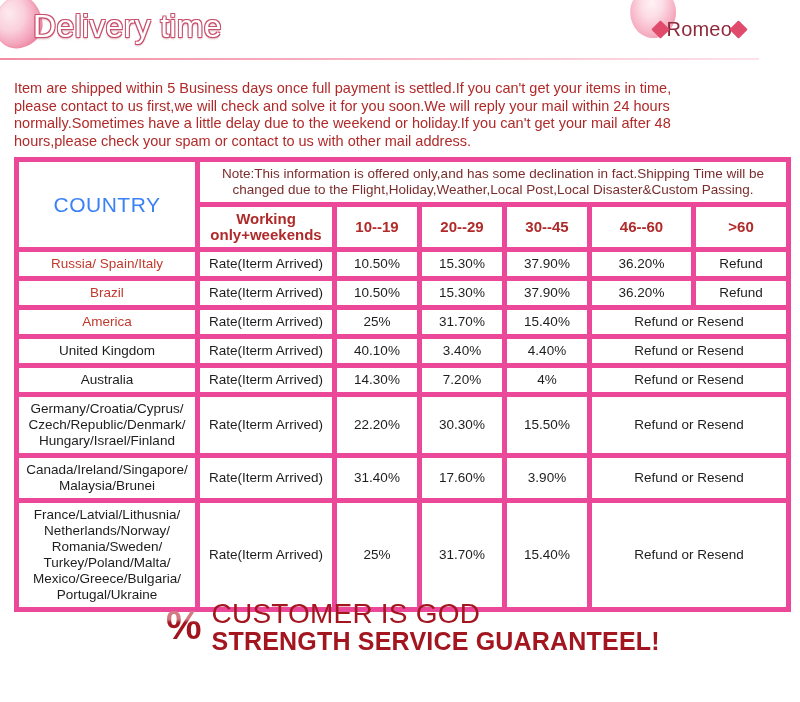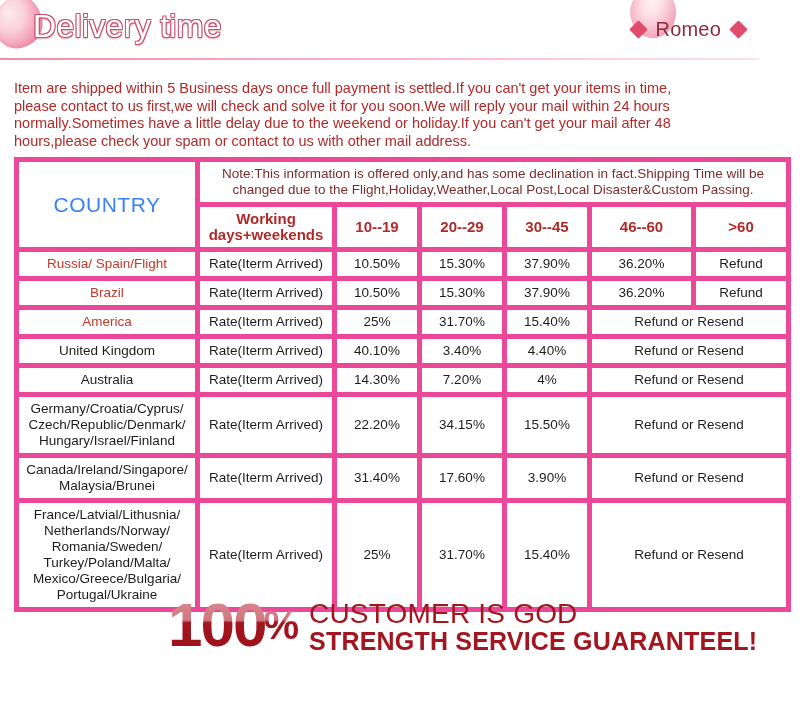--- a/index.html
+++ b/index.html
@@ -43,21 +43,21 @@
     font-size:32px;font-weight:400;letter-spacing:.3px;
     color:#ffffff;
     text-shadow:
       -1px -1px 0 #c8506d, 1px -1px 0 #c8506d,
       -1px  1px 0 #c8506d, 1px  1px 0 #c8506d,
        0px  2px 2px rgba(160,50,75,0.45);
     white-space:nowrap;
   }
   .banner-brand{
     position:absolute;right:14px;top:18px;
-    display:flex;align-items:center;gap:11px;
+    display:flex;align-items:center;
     white-space:nowrap;
   }
   .brand-name{
     font-size:20px;color:#8e2a3c;font-weight:400;letter-spacing:.2px;
   }
   .diamond{
     width:13px;height:13px;background:#e04a6b;transform:rotate(45deg);
     display:inline-block;border-radius:1px;
   }
 
@@ -168,30 +168,30 @@
         <col class="c-c">
         <col class="c-d">
         <col class="c-e">
     </colgroup>
     <tbody>
       <tr>
         <td rowspan="2" class="hd-country">COUNTRY</td>
         <td colspan="6" class="hd-note">Note:This information is offered only,and has some declination in fact.Shipping Time will be changed due to the Flight,Holiday,Weather,Local Post,Local Disaster&amp;Custom Passing.</td>
       </tr>
       <tr>
-        <td class="hd-work">Working days+weekends</td>
+        <td class="hd-work">Working only+weekends</td>
         <td class="hd-range">10--19</td>
         <td class="hd-range">20--29</td>
         <td class="hd-range">30--45</td>
         <td class="hd-range">46--60</td>
         <td class="hd-range">&gt;60</td>
       </tr>
 
       <tr>
-        <td class="country-red">Russia/ Spain/Flight</td>
+        <td class="country-red">Russia/ Spain/Italy</td>
         <td>Rate(Iterm Arrived)</td>
         <td>10.50%</td>
         <td>15.30%</td>
         <td>37.90%</td>
         <td>36.20%</td>
         <td>Refund</td>
       </tr>
 
       <tr>
         <td class="country-red">Brazil</td>
@@ -227,21 +227,21 @@
         <td>14.30%</td>
         <td>7.20%</td>
         <td>4%</td>
         <td colspan="2">Refund or Resend</td>
       </tr>
 
       <tr>
         <td class="country-blk cell-multi">Germany/Croatia/Cyprus/<br>Czech/Republic/Denmark/<br>Hungary/Israel/Finland</td>
         <td>Rate(Iterm Arrived)</td>
         <td>22.20%</td>
-        <td>34.15%</td>
+        <td>30.30%</td>
         <td>15.50%</td>
         <td colspan="2">Refund or Resend</td>
       </tr>
 
       <tr>
         <td class="country-blk cell-multi">Canada/Ireland/Singapore/<br>Malaysia/Brunei</td>
         <td>Rate(Iterm Arrived)</td>
         <td>31.40%</td>
         <td>17.60%</td>
         <td>3.90%</td>
@@ -255,20 +255,19 @@
         <td>31.70%</td>
         <td>15.40%</td>
         <td colspan="2">Refund or Resend</td>
       </tr>
     </tbody>
   </table>
 </div>
 
 <div class="guarantee">
   <div class="g-inner">
-    <div class="g-100">100</div>
     <div class="g-pct">%</div>
     <div class="g-text">
       <div class="g-line1">CUSTOMER IS GOD</div>
       <div class="g-line2">STRENGTH SERVICE GUARANTEEL!</div>
     </div>
   </div>
 </div>
 
 </body></html>

